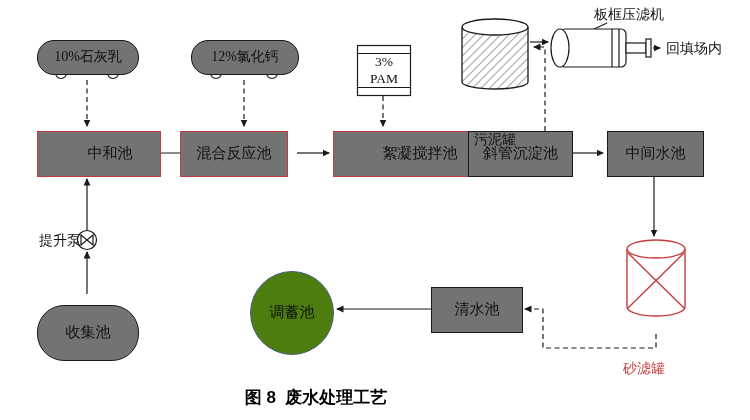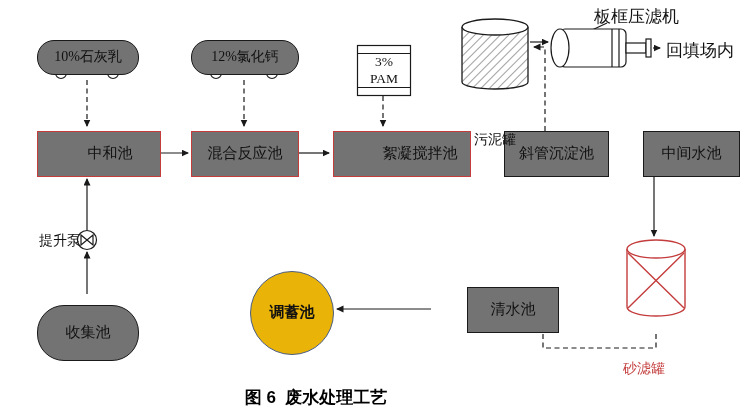--- a/index.html
+++ b/index.html
@@ -2,29 +2,29 @@
 <html><head>
 <meta charset="utf-8">
 <style>
   html,body{margin:0;padding:0;}
   body{width:750px;height:420px;background:#fff;color:#111;
        font-family:"Liberation Serif","DejaVu Serif",serif;}
   .fig{position:relative;width:750px;height:420px;background:#fff;overflow:hidden;}
   .layer{position:absolute;left:0;top:0;}
   .node{position:absolute;display:flex;align-items:center;justify-content:center;
         text-align:center;font-size:15px;line-height:1.15;background:#737373;color:#111;}
-  .box{border:1.4px solid #1a1a1a;margin-left:36px;}
+  .box{border:1.4px solid #1a1a1a;}
   .redbox{border:1.4px solid #c43c3c;}
   .stadium{border:1.4px solid #1a1a1a;}
-  .circle{border-radius:50%;background:#eab308;border:1.4px solid #4a5d82;font-weight:bold;}
+  .circle{border-radius:50%;background:#4d7c0f;border:1.4px solid #4a5d82;}
   .plain{background:transparent;border:none;flex-direction:column;font-size:13.5px;line-height:1.25;}
   .lbl{position:absolute;font-size:14px;line-height:1.15;white-space:nowrap;color:#111;}
   .lbl.center{text-align:center;margin-top:44px;}
   .lbl.red-t{color:#c43c3c;}
-  .lbl.small{font-size:17px;}
+  .lbl.small{font-size:14px;}
   .caption{position:absolute;left:0;top:386px;width:632px;text-align:center;
            font-family:"Liberation Sans","DejaVu Sans",sans-serif;font-weight:700;
            font-size:17px;color:#000;white-space:pre;}
 </style>
 </head>
 <body>
 
 <div class="fig">
 
   <svg class="layer" width="750" height="420" viewBox="0 0 750 420">
@@ -105,21 +105,21 @@
 
   <div class="node stadium" style="left:191px;top:40px;width:106px;height:33px;border-radius:17px;font-size:14px;">12%氯化钙</div>
 
   <div class="node plain" style="left:358px;top:54px;width:52px;height:33px;">
     <span>3%</span>
     <span>PAM</span>
   </div>
 
   <div class="node redbox" style="left:37px;top:131px;width:100px;height:44px;padding-left:22px;">中和池</div>
 
-  <div class="node redbox" style="left:191px;top:131px;width:106px;height:44px;">混合反应池</div>
+  <div class="node redbox" style="left:180px;top:131px;width:106px;height:44px;">混合反应池</div>
 
   <div class="node redbox" style="left:333px;top:131px;width:100px;height:44px;padding-left:36px;">絮凝搅拌池</div>
 
   <div class="node box" style="left:468px;top:131px;width:103px;height:44px;">斜管沉淀池</div>
 
   <div class="node box" style="left:607px;top:131px;width:95px;height:44px;">中间水池</div>
 
   <div class="node box" style="left:431px;top:287px;width:90px;height:44px;">清水池</div>
 
   <div class="node circle" style="left:250px;top:271px;width:82px;height:82px;">调蓄池</div>
@@ -129,14 +129,14 @@
   <div class="lbl" style="left:39px;top:233px;">提升泵</div>
 
   <div class="lbl center" style="left:462px;top:88px;width:66px;">污泥罐</div>
 
   <div class="lbl small" style="left:594px;top:7px;">板框压滤机</div>
 
   <div class="lbl small" style="left:666px;top:41px;">回填场内</div>
 
   <div class="lbl center red-t" style="left:614px;top:317px;width:60px;">砂滤罐</div>
 
-  <div class="caption">图 6  废水处理工艺</div>
+  <div class="caption">图 8  废水处理工艺</div>
 </div>
 
 </body></html>

